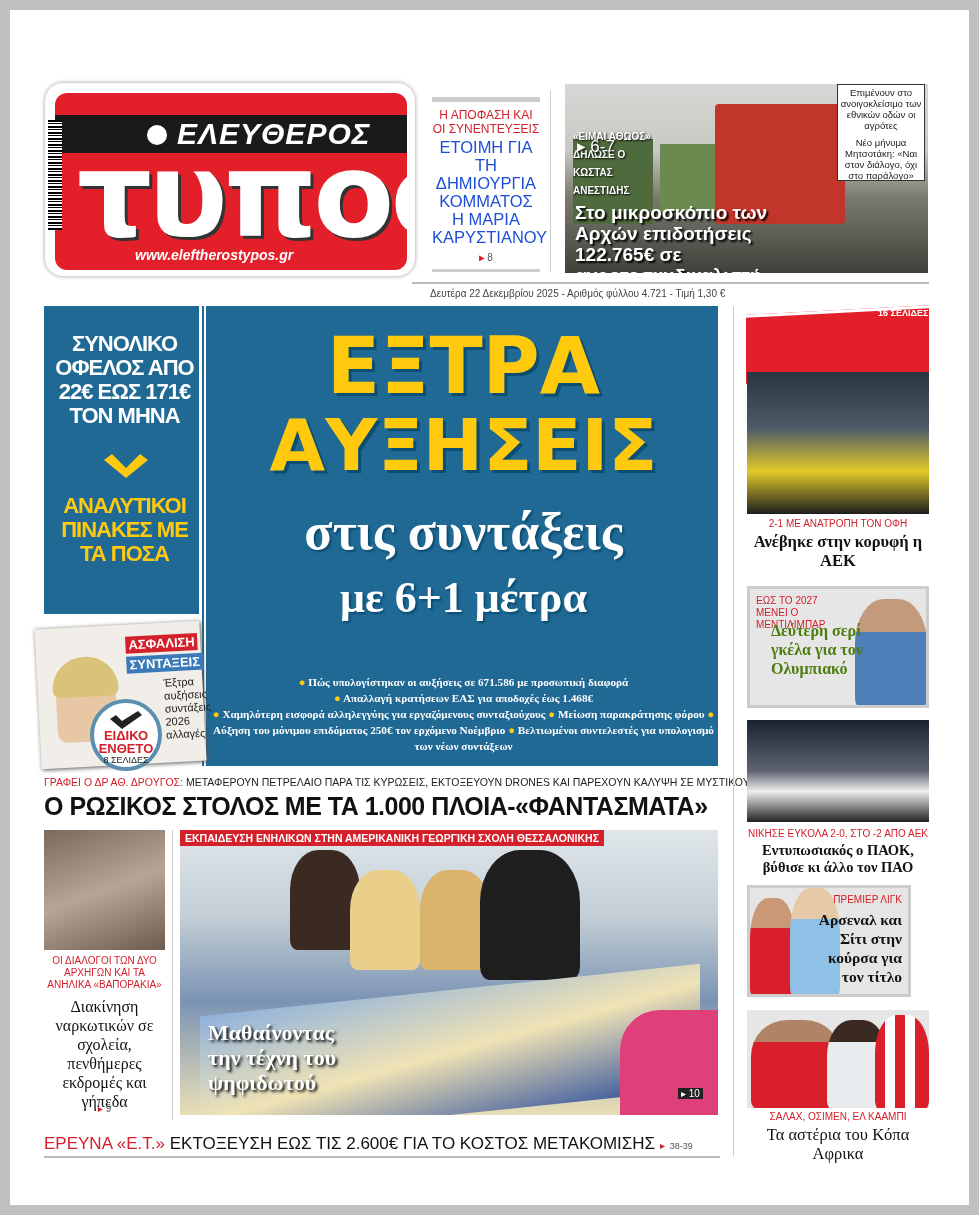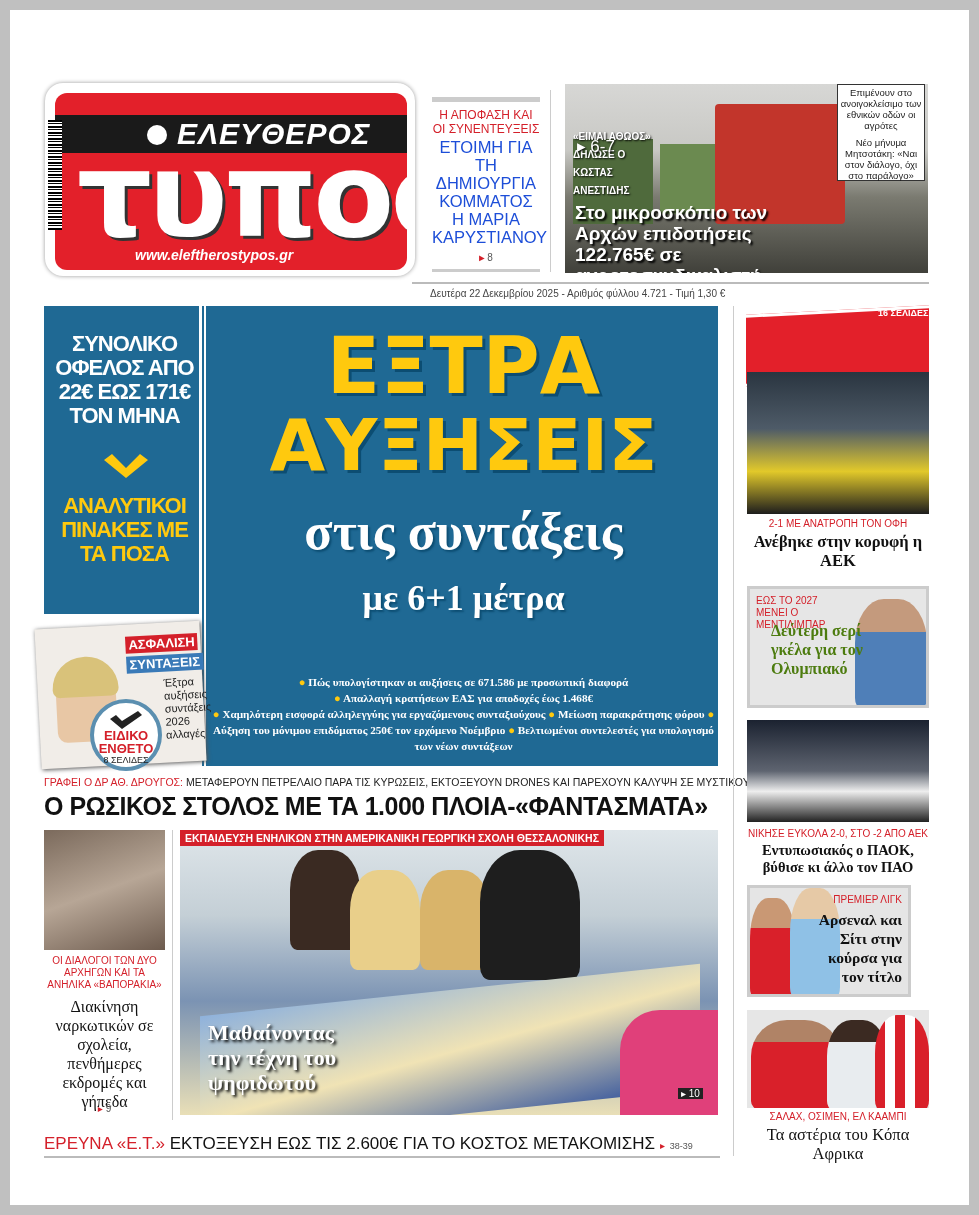--- a/index.html
+++ b/index.html
@@ -130,21 +130,21 @@
   <svg class="abs" style="left:94px;top:440px;" width="44" height="30" viewBox="0 0 44 30">
       <polygon points="0,10 8,4 22,18 36,4 44,10 22,28" fill="#ffc90e"></polygon>
     </svg>
   <div class="abs bl-text" style="left:42px;top:484px;width:145px;color:#ffc90e;">ΑΝΑΛΥΤΙΚΟΙ ΠΙΝΑΚΕΣ ΜΕ ΤΑ ΠΟΣΑ</div>
 
   <div class="abs blue-divider" style="left:189px;top:296px;"></div>
   <div class="abs blue-main" style="left:199px;top:296px;">
     <div class="abs big-y" style="top:18px;font-size:78px;line-height:84px;">ΕΞΤΡΑ</div>
     <div class="abs big-y" style="top:100px;font-size:72px;line-height:78px;">ΑΥΞΗΣΕΙΣ</div>
     <div class="abs big-w" style="top:196px;font-size:52px;line-height:60px;">στις συντάξεις</div>
-    <div class="abs big-w" style="top:262px;font-size:36px;line-height:60px;">με 6+1 μέτρα</div>
+    <div class="abs big-w" style="top:262px;font-size:44px;line-height:60px;">με 6+1 μέτρα</div>
     <div class="abs bullets">
       <div><span class="bul">●</span> <span>Πώς υπολογίστηκαν οι αυξήσεις σε 671.586 με προσωπική διαφορά</span></div>
       <div><span class="bul">●</span> <span>Απαλλαγή κρατήσεων ΕΑΣ για αποδοχές έως 1.468€</span></div>
       <div><span class="bul">●</span> <span>Χαμηλότερη εισφορά αλληλεγγύης για εργαζόμενους συνταξιούχους</span> <span class="bul">●</span> <span>Μείωση παρακράτησης φόρου</span> <span class="bul">●</span> <span>Αύξηση του μόνιμου επιδόματος 250€ τον ερχόμενο Νοέμβριο</span> <span class="bul">●</span> <span>Βελτιωμένοι συντελεστές για υπολογισμό των νέων συντάξεων</span></div>
     </div>
   </div>
 
   <div class="abs insert" style="left:22px;top:607px;">
     <div class="abs mag">
       <div class="abs mag-face"></div>

